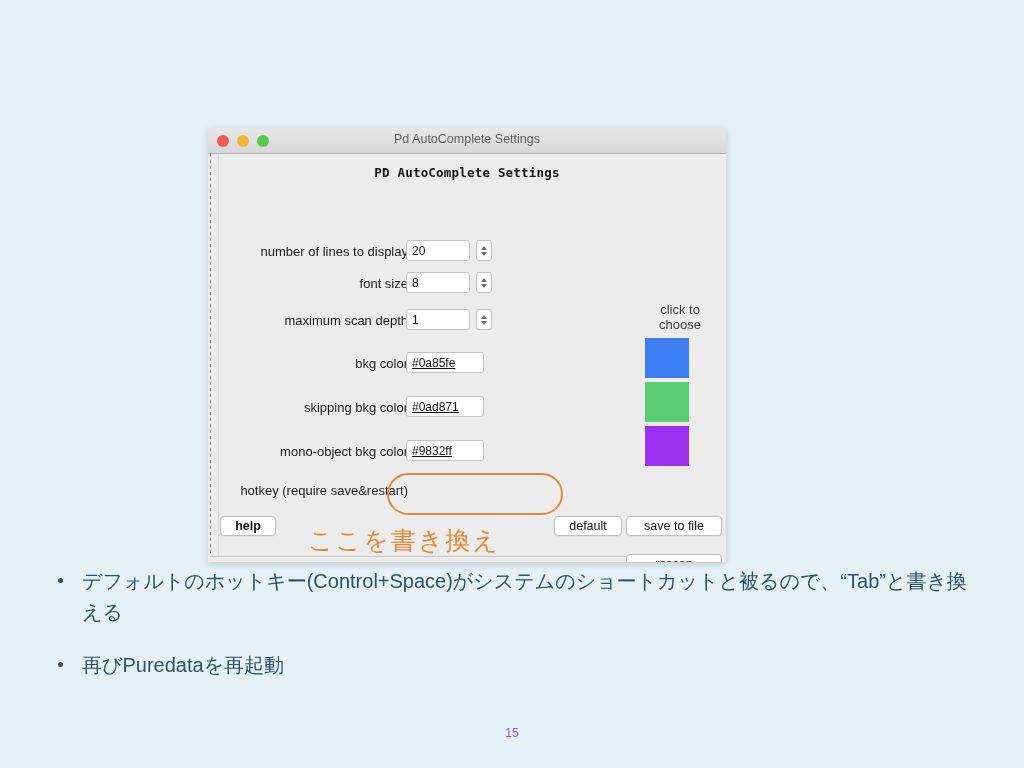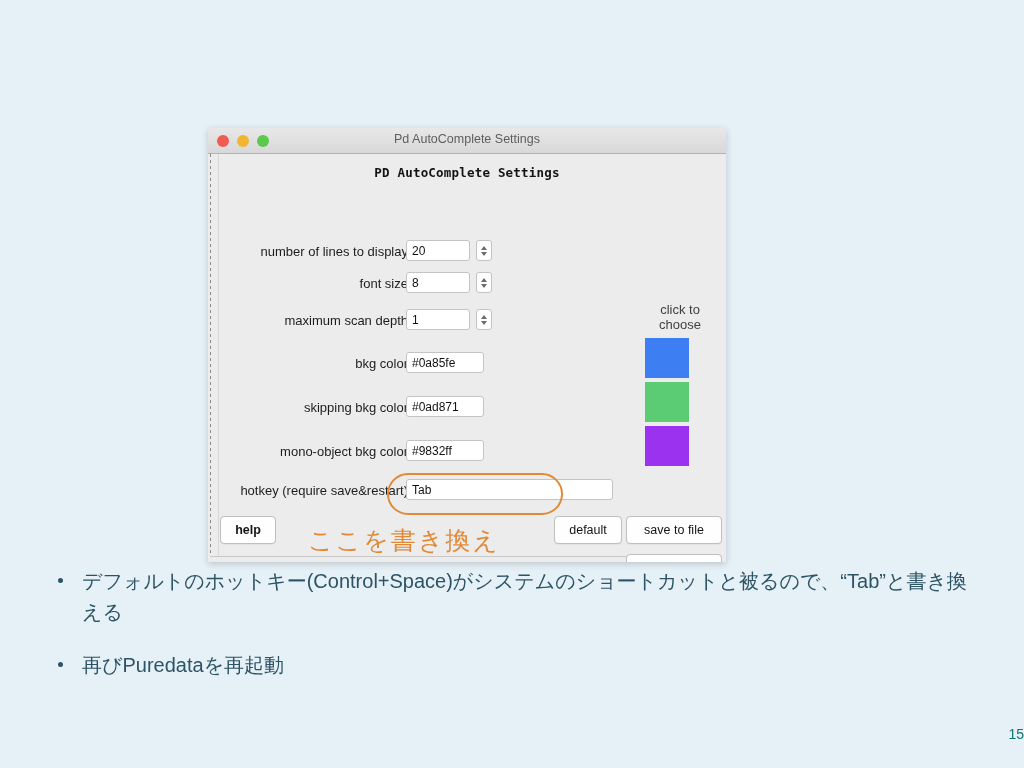--- a/index.html
+++ b/index.html
@@ -125,21 +125,21 @@
     border: 1px solid #c4c4c4;
     border-radius: 3px;
     box-sizing: border-box;
     display: flex;
     align-items: center;
     padding-left: 5px;
     font-size: 12px;
     color: #111;
   }
   .field.num   { width: 64px; }
-  .field.color { width: 78px; }
+  .field.color { width: 78px; text-decoration: underline; }
   .field.hotkey{ width: 207px; }
 
   
   .stepper {
     position: absolute;
     left: 268px;
     top: 0;
     width: 16px;
     height: 21px;
     background: #fdfdfd;
@@ -192,21 +192,21 @@
     width: 44px;
     height: 40px;
   }
   #swatch-bkg      { top: 184px; }
   #swatch-skipping { top: 228px; }
   #swatch-mono     { top: 272px; }
 
   
   .btn {
     position: absolute;
-    height: 28px;
+    height: 20px;
     background: #fefefe;
     border: 1px solid #bfbfbf;
     border-radius: 4px;
     box-sizing: border-box;
     display: flex;
     align-items: center;
     justify-content: center;
     font-size: 12.5px;
     color: #131313;
     box-shadow: 0 0.5px 0.5px rgba(0,0,0,0.07);
@@ -259,23 +259,23 @@
     top: 12px;
     width: 5px;
     height: 5px;
     border-radius: 50%;
     background: #2c5465;
   }
   #page-number {
     position: absolute;
     left: 0; right: 0;
     top: 726px;
-    text-align: right;
-    font-size: 14px;
-    color: #0f766e;
+    text-align: center;
+    font-size: 12px;
+    color: #8b5cf6;
   }
 </style>
 </head>
 <body>
 
 <div id="settings-window">
 
   <div id="titlebar">
     <div class="traffic-lights">
       <span class="tl close"></span>
@@ -330,21 +330,20 @@
       <div class="field color">#0ad871</div>
     </div>
 
     <div class="row" style="top:286px;">
       <span class="row-label">mono-object bkg color</span>
       <div class="field color">#9832ff</div>
     </div>
 
     <div class="row" style="top:325px;">
       <span class="row-label">hotkey (require save&amp;restart)</span>
-      <div class="field hotkey">Tab</div>
     </div>
 
     <div id="choose-label">
       <div>click to</div>
       <div>choose</div>
     </div>
     <div class="swatch" id="swatch-bkg" style="background:#3d7ff2;"></div>
     <div class="swatch" id="swatch-skipping" style="background:#5ccc74;"></div>
     <div class="swatch" id="swatch-mono" style="background:#9a32f0;"></div>
 

